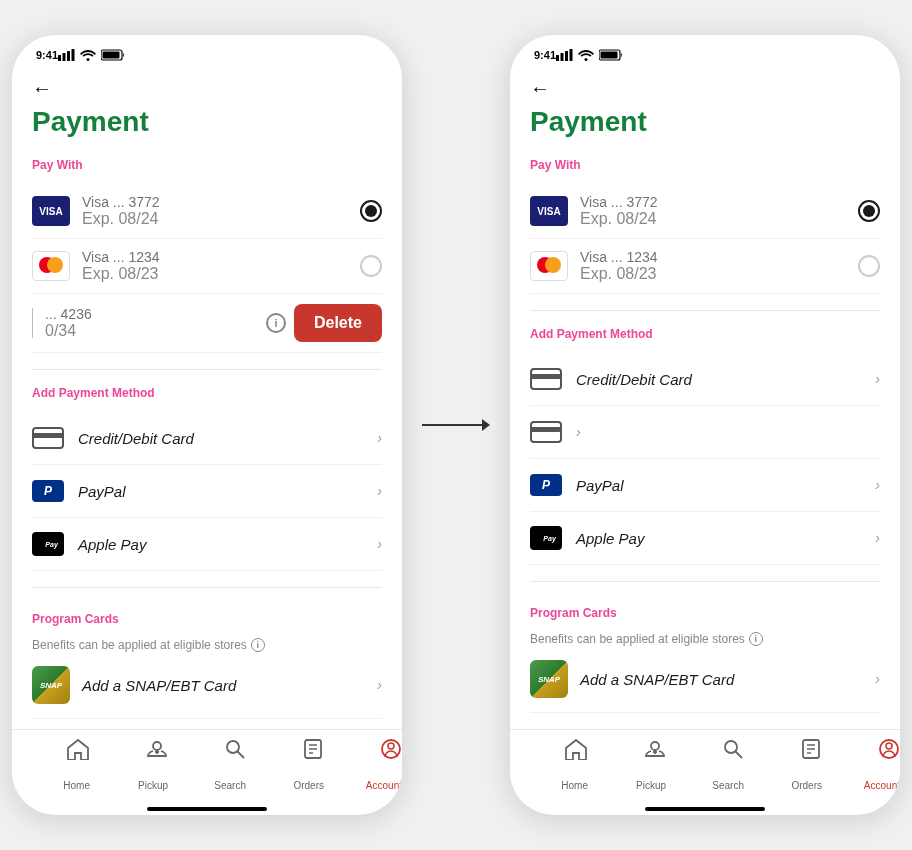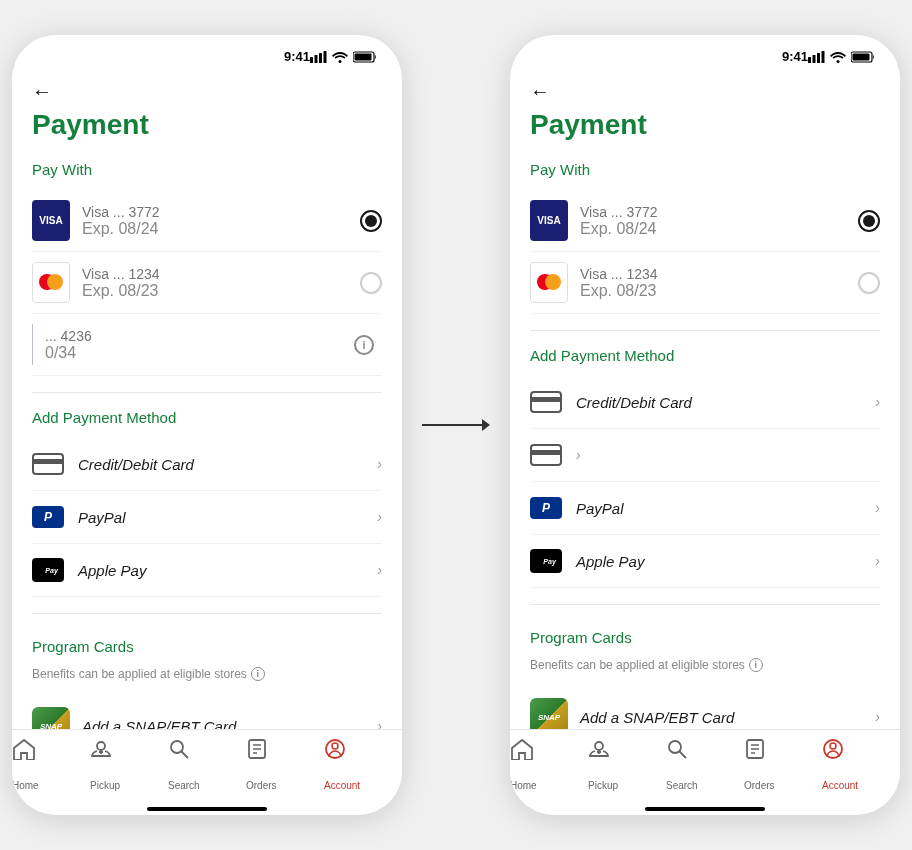--- a/index.html
+++ b/index.html
@@ -24,24 +24,24 @@
       background: #fff;
       border-radius: 44px;
       box-shadow: 0 4px 30px rgba(0,0,0,0.15);
       overflow: hidden;
       position: relative;
       display: flex;
       flex-direction: column;
     }
     .status-bar {
       display: flex;
-      justify-content: flex-end;
+      justify-content: flex-start;
       align-items: center;
       padding: 14px 24px 4px;
-      font-size: 13px;
+      font-size: 11px;
       font-weight: 600;
     }
     .status-icons {
       display: flex;
       align-items: center;
       gap: 5px;
     }
     .screen-content {
       flex: 1;
       overflow-y: auto;
@@ -53,35 +53,35 @@
       cursor: pointer;
       display: inline-block;
     }
     .page-title {
       font-size: 28px;
       font-weight: 700;
       margin-bottom: 20px;
       color: #15803d;
     }
     .section-title {
-      font-size: 15px;
-      font-weight: 400;
-      color: #15803d;
+      font-size: 12px;
+      font-weight: 700;
+      color: #ec4899;
       margin-bottom: 12px;
     }
     .card-item {
       display: flex;
       align-items: center;
       padding: 10px 0;
       border-bottom: 1px solid #f0f0f0;
       position: relative;
     }
     .card-icon {
       width: 38px;
-      height: 41px;
+      height: 30px;
       border-radius: 4px;
       margin-right: 12px;
       display: flex;
       align-items: center;
       justify-content: center;
       font-size: 10px;
       font-weight: 700;
       flex-shrink: 0;
     }
     .visa-blue {
@@ -196,21 +196,21 @@
     .chevron {
       font-size: 14px;
       color: #999;
     }
     .program-cards-section {
       padding-top: 8px;
     }
     .program-subtitle {
       font-size: 12px;
       color: #888;
-      margin-bottom: 12px;
+      margin-bottom: 0;
       display: flex;
       align-items: center;
       gap: 4px;
     }
     .info-circle-sm {
       width: 14px;
       height: 14px;
       border-radius: 50%;
       border: 1.5px solid #888;
       display: inline-flex;
@@ -237,21 +237,21 @@
     .bottom-nav {
       display: flex;
       border-top: 1px solid #e8e8e8;
       padding: 8px 0 16px;
       background: #fff;
     }
     .nav-item {
       flex: 1;
       display: flex;
       flex-direction: column;
-      align-items: flex-start;
+      align-items: flex-end;
       gap: 20px;
       cursor: pointer;
     }
     .nav-label {
       font-size: 10px;
       color: #666;
     }
     .nav-label.active {
       color: #c8372d;
     }
@@ -382,20 +382,21 @@
       </div>
 
       
       <div class="card-item" style="overflow:visible;justify-content:flex-end;">
         <div class="card-icon visa-blue" style="opacity:0.3;width:1px;"></div>
         <div class="card-info">
           <div class="card-name">... 4236</div>
           <div class="card-exp">0/34</div>
         </div>
         <div class="info-btn">i</div>
+        <button class="delete-btn">Delete</button>
       </div>
 
       <div class="section-divider"></div>
 
       <div class="section-title">Add Payment Method</div>
 
       
       <div class="menu-item">
         <div class="menu-icon">
           <div class="card-outline-icon"></div>

